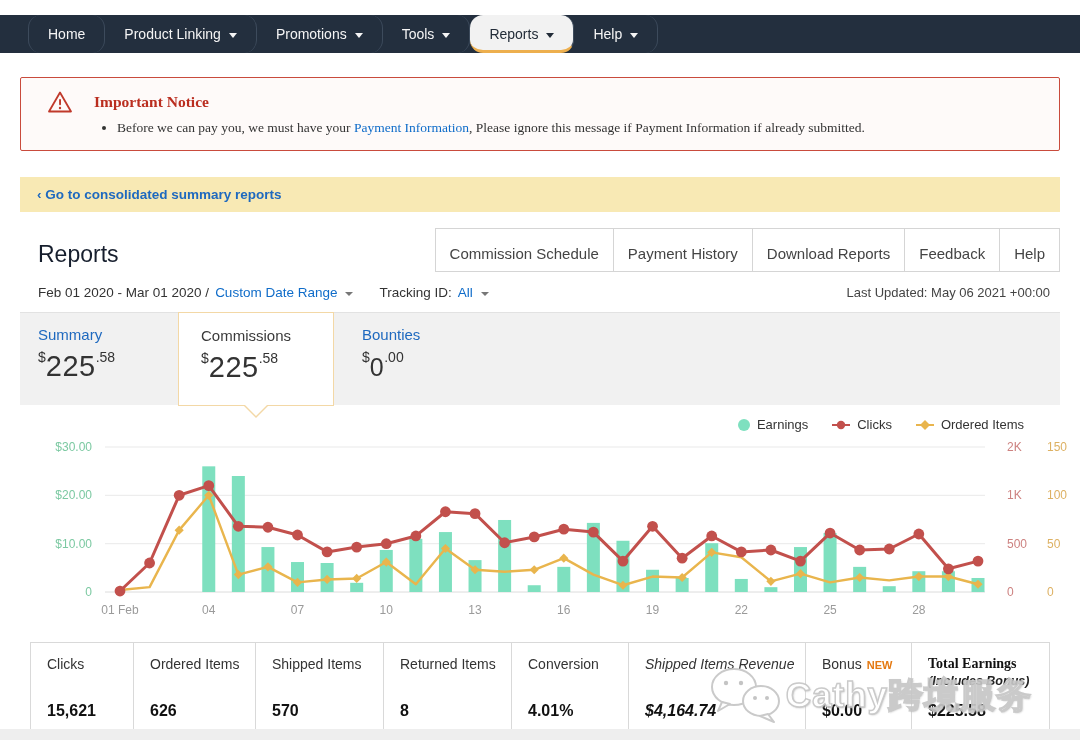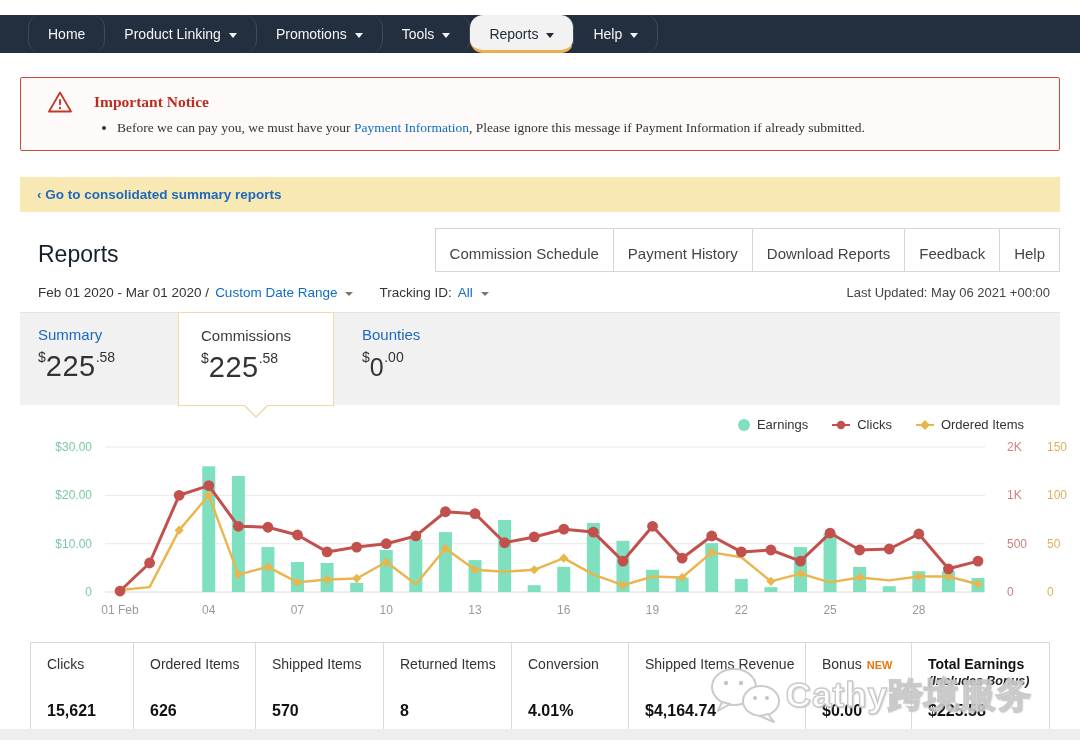--- a/index.html
+++ b/index.html
@@ -84,21 +84,21 @@
   
   .stats {
     margin:10px 30px 0; display:flex; border:1px solid #d9d9d9; height:92px; background:#fff;
   }
   .stat-cell {
     border-right:1px solid #d9d9d9; padding:13px 6px 13px 16px;
     display:flex; flex-direction:column; justify-content:space-between;
   }
   .stat-cell:last-child { border-right:none; }
   .stat-label { font-size:14px; color:#333; white-space:nowrap; }
-  .stat-label.bold { font-weight:bold; color:#111; }
+  .stat-label.bold { font-weight:bold; color:#111;font-family:Liberation Serif, serif; }
   .stat-sub { font-size:12.5px; font-style:italic; font-weight:bold; color:#222; margin-top:2px; }
   .stat-value { font-size:16px; font-weight:bold; color:#111; }
   .new-badge { color:#e47911; font-weight:bold; font-size:11px; margin-left:5px; }
   .footer-strip { position:absolute; left:0; right:0; bottom:0; height:11px; background:#eeeeee; }
   
   .watermark {
     position:absolute; right:48px; bottom:15px; z-index:9; display:flex; align-items:center;
     pointer-events:none; opacity:0.92;text-align:right;
   }
   .watermark-text {
@@ -343,21 +343,21 @@
     <div class="stat-value">570</div>
   </div>
   <div class="stat-cell" style="width:128px;gap:20px;">
     <div class="stat-label">Returned Items</div>
     <div class="stat-value">8</div>
   </div>
   <div class="stat-cell" style="width:117px;">
     <div class="stat-label">Conversion</div>
     <div class="stat-value">4.01%</div>
   </div>
-  <div class="stat-cell" style="width:177px;">
+  <div class="stat-cell" style="width:177px;font-style:italic;">
     <div class="stat-label">Shipped Items Revenue</div>
     <div class="stat-value">$4,164.74</div>
   </div>
   <div class="stat-cell" style="width:106px;">
     <div class="stat-label"><span>Bonus</span><span class="new-badge">NEW</span></div>
     <div class="stat-value">$0.00</div>
   </div>
   <div class="stat-cell" style="flex:1;">
     <div>
       <div class="stat-label bold">Total Earnings</div>

